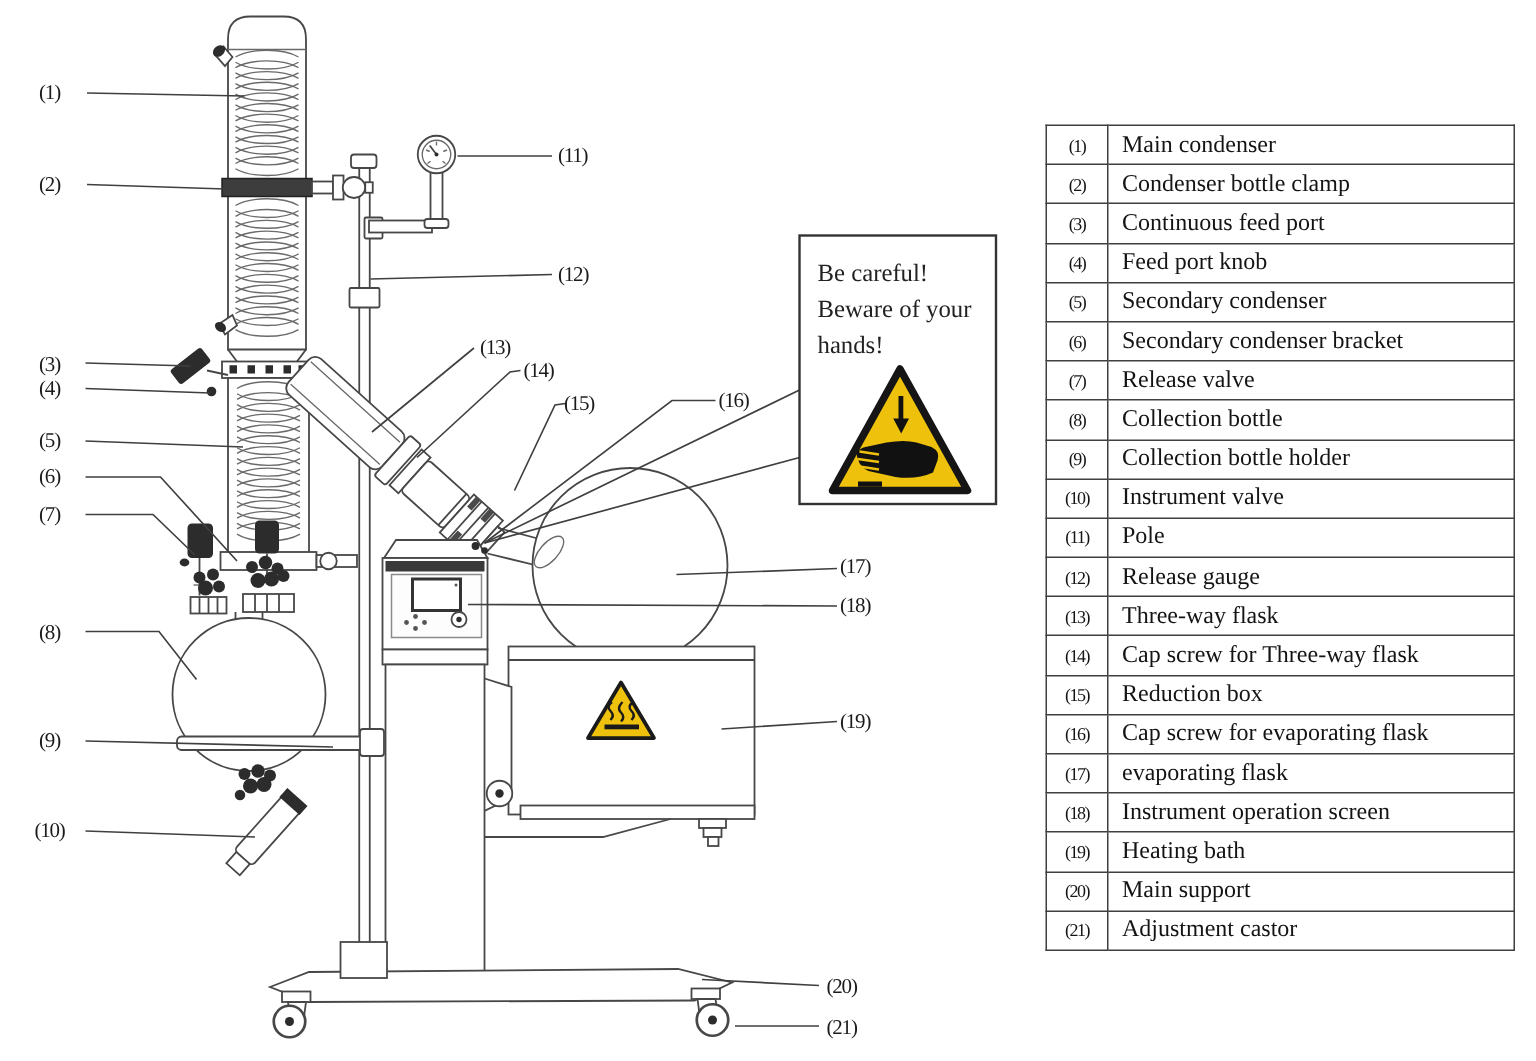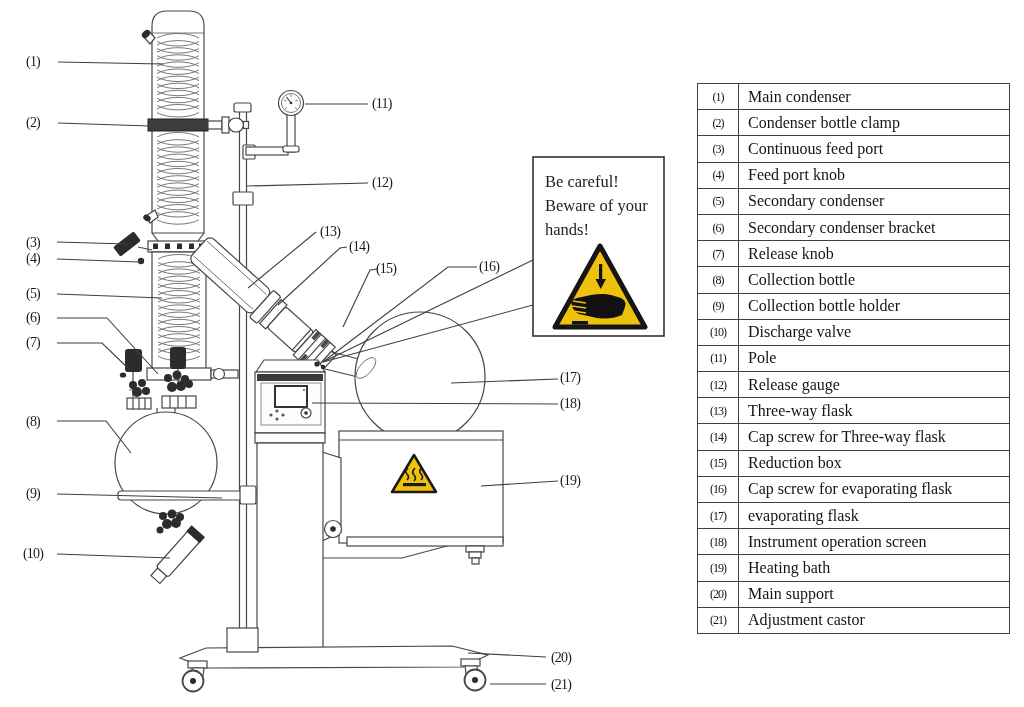--- a/index.html
+++ b/index.html
@@ -371,33 +371,33 @@
         <tr>
           <td class="num">(5)</td>
           <td class="name">Secondary condenser</td>
         </tr>
         <tr>
           <td class="num">(6)</td>
           <td class="name">Secondary condenser bracket</td>
         </tr>
         <tr>
           <td class="num">(7)</td>
-          <td class="name">Release knob</td>
+          <td class="name">Release valve</td>
         </tr>
         <tr>
           <td class="num">(8)</td>
           <td class="name">Collection bottle</td>
         </tr>
         <tr>
           <td class="num">(9)</td>
           <td class="name">Collection bottle holder</td>
         </tr>
         <tr>
           <td class="num">(10)</td>
-          <td class="name">Discharge valve</td>
+          <td class="name">Instrument valve</td>
         </tr>
         <tr>
           <td class="num">(11)</td>
           <td class="name">Pole</td>
         </tr>
         <tr>
           <td class="num">(12)</td>
           <td class="name">Release gauge</td>
         </tr>
         <tr>

